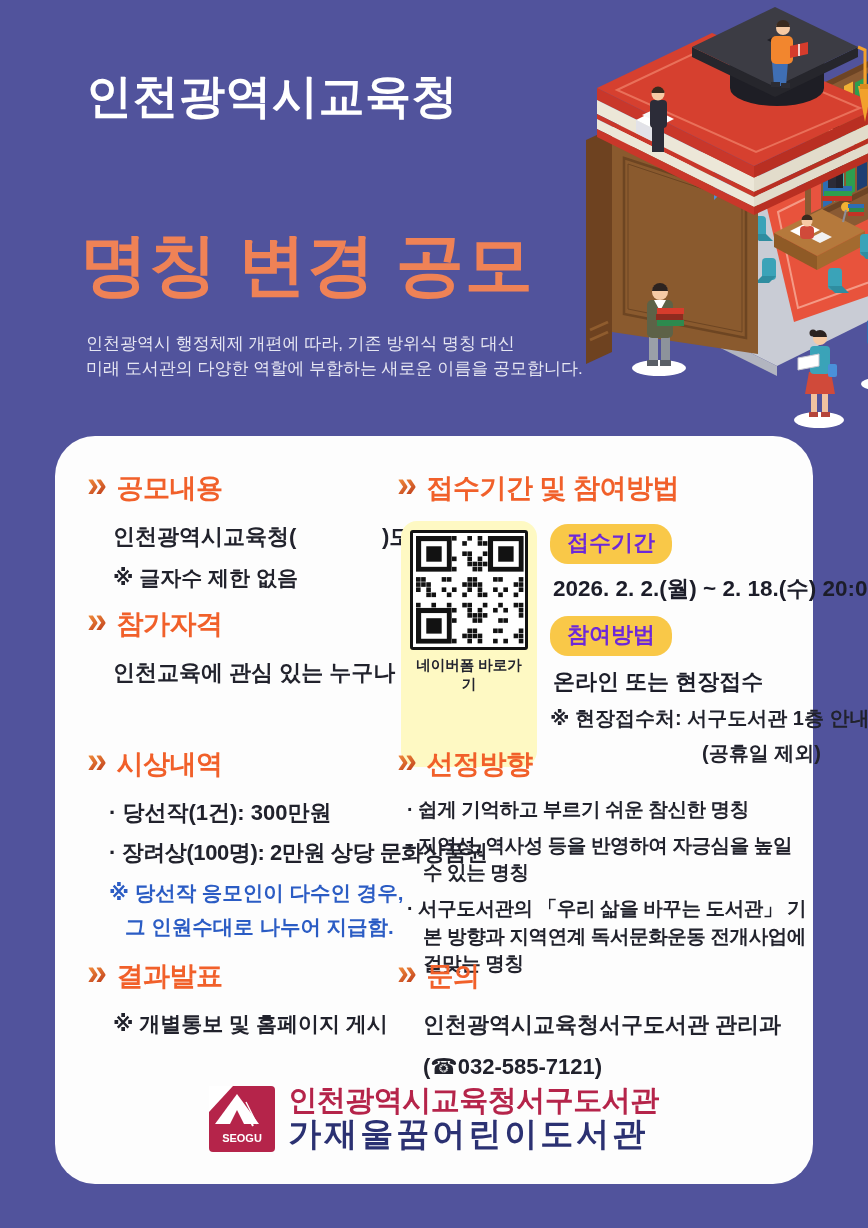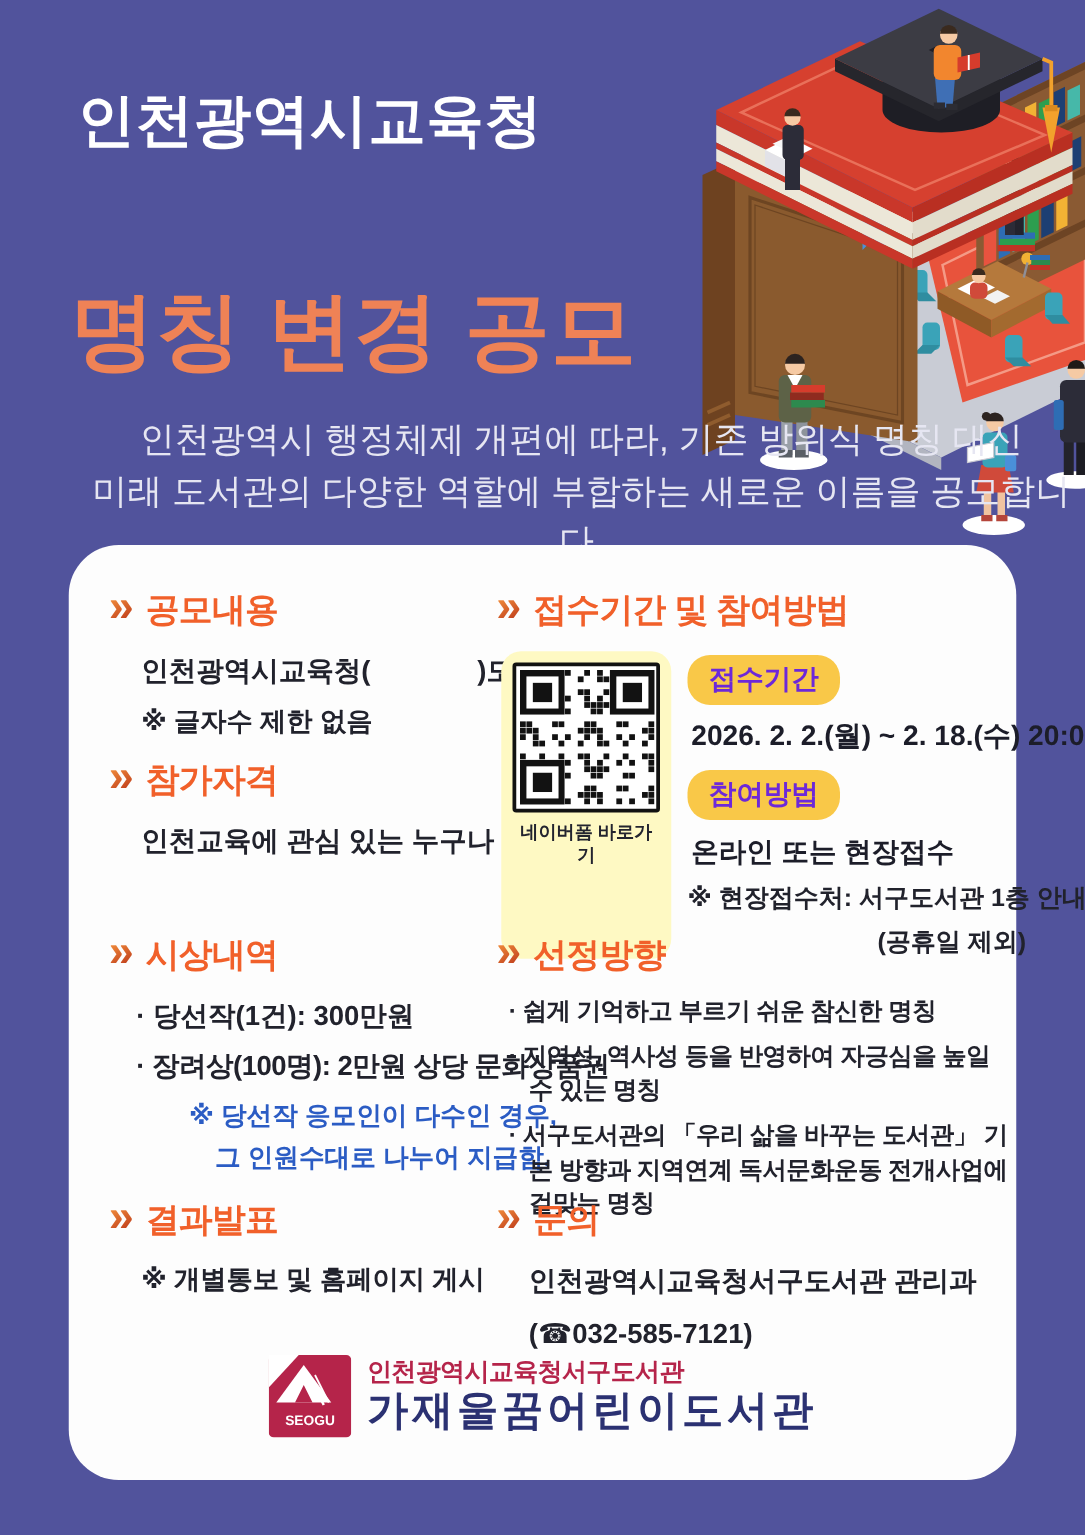--- a/index.html
+++ b/index.html
@@ -3,56 +3,56 @@
 <meta charset="utf-8">
 <style>
   html,body{margin:0;padding:0;}
   body{
     width:868px;height:1228px;position:relative;overflow:hidden;
     background:#51539c;
     font-family:"Liberation Sans","DejaVu Sans",sans-serif;
     -webkit-font-smoothing:antialiased;
   }
   
-  .hero{position:absolute;inset:0;height:492px;}
+  .hero{position:absolute;inset:0;height:492px;margin-left:24px;}
   .title1{position:absolute;left:62px;top:66px;font-size:46px;font-weight:800;color:#ffffff;letter-spacing:.5px;}
   .title2{position:absolute;left:56px;top:122px;font-size:80px;font-weight:800;color:#f7d617;letter-spacing:1px;}
   .title3{position:absolute;left:56px;top:220px;font-size:68px;font-weight:800;color:#ef8256;letter-spacing:1px;}
-  .subtitle{position:absolute;left:62px;top:332px;font-size:28px;line-height:1.45;color:#e6e6f2;font-weight:500;text-align:center;}
+  .subtitle{position:absolute;left:62px;top:332px;font-size:17px;line-height:1.45;color:#e6e6f2;font-weight:500;}
   .illu{position:absolute;left:538px;top:0;width:330px;height:445px;}
   
   .card{position:absolute;left:55px;top:436px;width:758px;height:748px;background:#fdfdfd;border-radius:40px;}
   .sec{position:absolute;}
   .sec-head{display:flex;align-items:center;gap:10px;font-size:27px;font-weight:800;color:#f1602a;letter-spacing:-0.5px;}
   .chev{font-size:36px;font-weight:900;line-height:.8;background:linear-gradient(150deg,#f6953f 15%,#c03f1c 85%);
         -webkit-background-clip:text;background-clip:text;color:transparent;transform:translateY(-3px);}
   .sec-body{margin:14px 0 0 26px;font-size:22px;font-weight:600;color:#21222c;line-height:1.5;}
   .pre{white-space:pre;}
   .note{font-size:21px;margin-top:9px;}
-  .blue{color:#2b5cc4;text-align:center;}
+  .blue{color:#2b5cc4;}
   .indent{margin-left:16px;}
   
   .period-row{display:flex;margin:15px 0 0 4px;}
   .qr-box{width:136px;background:#fef9c3;border-radius:16px;padding:9px 9px 7px;text-align:center;box-sizing:border-box;}
   .qr-frame{background:#ffffff;border:3px solid #121212;border-radius:3px;padding:3px;line-height:0;}
   .qr-caption{font-size:14.5px;font-weight:700;color:#23242f;margin-top:6px;}
   .period-info{margin-left:13px;padding-top:3px;}
   .pill{display:inline-block;background:#f9c848;border-radius:18px;padding:4px 17px 6px;font-size:22px;font-weight:700;color:#6d28d9;}
   .period-text{font-size:22.5px;font-weight:600;color:#1c1d29;margin:9px 0 12px 3px;white-space:nowrap;}
   .method-text{font-size:22px;font-weight:600;color:#1c1d29;margin:11px 0 0 3px;}
   .method-note{font-size:20px;font-weight:600;color:#21222c;margin-top:8px;white-space:nowrap;}
   .method-note2{font-size:20px;font-weight:600;color:#21222c;margin-top:8px;padding-left:152px;}
   
   .crit{width:418px;}
   .crit-item{font-size:19.5px;font-weight:600;color:#21222c;line-height:1.42;margin-bottom:8px;
              padding-left:16px;text-indent:-16px;letter-spacing:-0.4px;}
   
   .logo-row{position:absolute;left:0;right:0;top:648px;display:flex;justify-content:center;align-items:center;gap:13px;}
   .logo-text{display:flex;flex-direction:column;line-height:1.12;}
-  .logo-line1{font-size:20px;font-weight:800;color:#b5244a;letter-spacing:-0.5px;}
+  .logo-line1{font-size:29px;font-weight:800;color:#b5244a;letter-spacing:-0.5px;}
   .logo-line2{font-size:33px;font-weight:800;color:#2b3172;letter-spacing:3px;}
 </style>
 </head>
 <body>
 
 <div class="hero">
 
   <svg class="illu" viewBox="0 0 330 445" aria-hidden="true">
 
     <polygon points="25,272 215,178 405,272 215,366" fill="#c9ccd5"></polygon>

